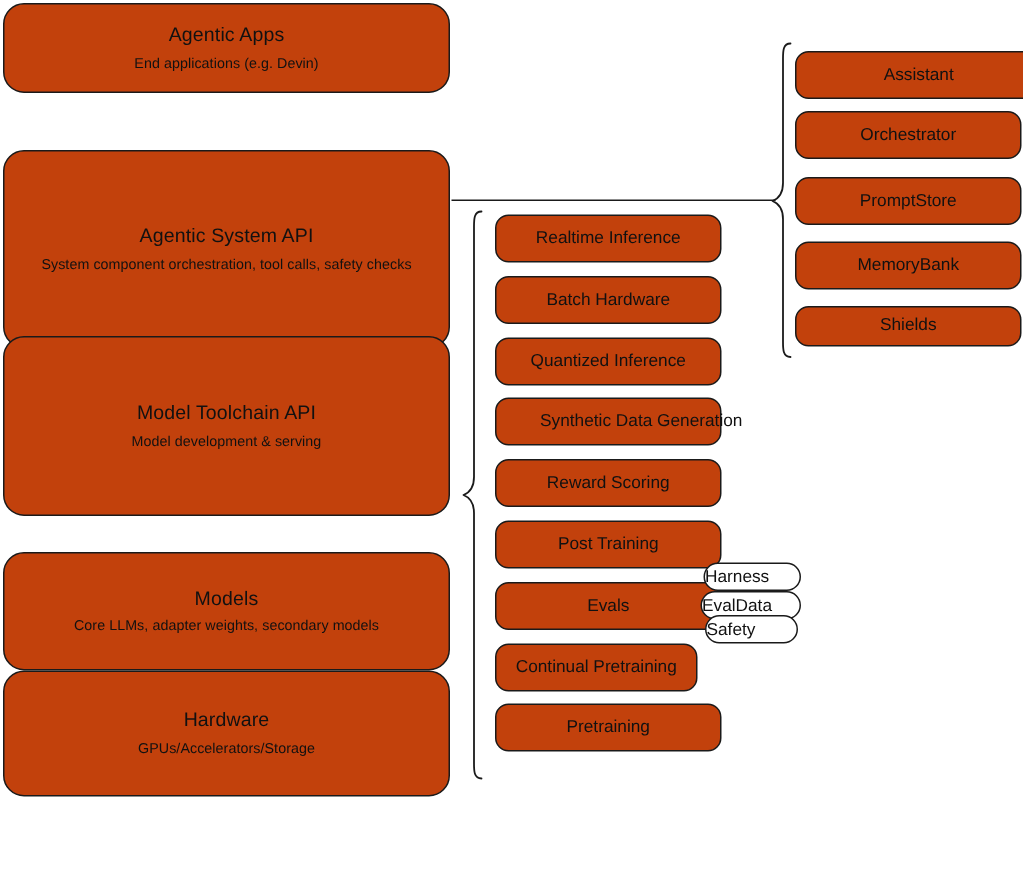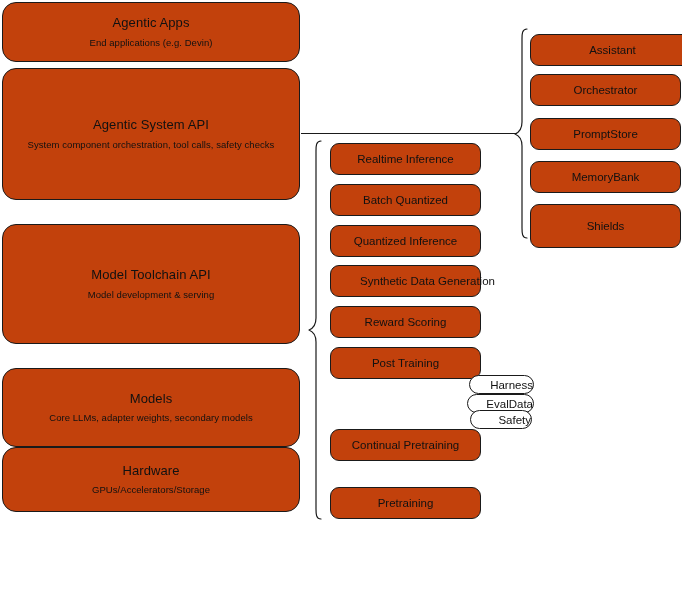--- a/index.html
+++ b/index.html
@@ -61,21 +61,21 @@
 
   
   .pill {
     position: absolute;
     box-sizing: border-box;
     background: #ffffff;
     border: 1.2px solid #1a1a1a;
     border-radius: 999px;
     display: flex;
     align-items: center;
-    justify-content: flex-end;
+    justify-content: flex-start;
     z-index: 6;
   }
   .pill .pill-label {
     font-size: 11.5px;
     color: #111111;
     white-space: nowrap;
   }
 
   
   .connector {
@@ -102,71 +102,74 @@
 </head>
 <body>
 
 <div id="canvas">
 
   <div class="box layer-box" style="left:2px; top:2px; width:298px; height:60px;">
     <div class="layer-title">Agentic Apps</div>
     <div class="layer-sub">End applications (e.g. Devin)</div>
   </div>
 
-  <div class="box layer-box" style="left:2px; top:68px; width:298px; height:132px;">
+  <div class="box layer-box" style="left:2px; top:100px; width:298px; height:132px;">
     <div class="layer-title">Agentic System API</div>
     <div class="layer-sub">System component orchestration, tool calls, safety checks</div>
   </div>
 
   <div class="box layer-box" style="left:2px; top:224px; width:298px; height:120px;">
     <div class="layer-title">Model Toolchain API</div>
     <div class="layer-sub">Model development &amp; serving</div>
   </div>
 
   <div class="box layer-box" style="left:2px; top:368px; width:298px; height:79px;">
     <div class="layer-title">Models</div>
     <div class="layer-sub">Core LLMs, adapter weights, secondary models</div>
   </div>
 
-  <div class="box layer-box" style="left:2px; top:447px; width:298px; height:65px;">
+  <div class="box layer-box" style="left:2px; top:447px; width:298px; height:84px;">
     <div class="layer-title">Hardware</div>
     <div class="layer-sub">GPUs/Accelerators/Storage</div>
   </div>
 
 
   <div class="connector" style="left:301px; top:133px; width:216px;"></div>
 
   <div class="brace" style="left:308px; top:140px; width:14px; height:380px;">
     <svg width="14" height="380" viewBox="0 0 14 380" aria-hidden="true">
       <path d="M13,1 C8,1 8,6 8,11 L8,178 C8,184 6,188 1,190 C6,192 8,196 8,202 L8,369 C8,374 8,379 13,379"></path>
     </svg>
   </div>
 
   <div class="box cap-box" style="left:330px; top:143px; width:151px; height:32px;text-align:center;">
     <div class="cap-label">Realtime Inference</div>
   </div>
   <div class="box cap-box" style="left:330px; top:184px; width:151px; height:32px;">
-    <div class="cap-label">Batch Quantized</div>
+    <div class="cap-label">Batch Hardware</div>
   </div>
   <div class="box cap-box" style="left:330px; top:225px; width:151px; height:32px;">
     <div class="cap-label">Quantized Inference</div>
   </div>
   <div class="box cap-box" style="left:330px; top:265px; width:151px; height:32px;padding-left:44px;">
     <div class="cap-label">Synthetic Data Generation</div>
   </div>
   <div class="box cap-box" style="left:330px; top:306px; width:151px; height:32px;">
     <div class="cap-label">Reward Scoring</div>
   </div>
   <div class="box cap-box" style="left:330px; top:347px; width:151px; height:32px;">
     <div class="cap-label">Post Training</div>
   </div>
-  <div class="box cap-box" style="left:330px; top:429px; width:151px; height:32px;">
+  <div class="box cap-box" style="left:330px; top:388px; width:151px; height:32px;">
+    <div class="cap-label">Evals</div>
+  </div>
+  <div class="box cap-box" style="left:330px; top:429px; width:135px; height:32px;">
     <div class="cap-label">Continual Pretraining</div>
   </div>
-  <div class="box cap-box" style="left:330px; top:469px; width:151px; height:32px;margin-top:18px;">
+  <div class="box cap-box" style="left:330px; top:469px; width:151px; height:32px;">
     <div class="cap-label">Pretraining</div>
   </div>
 
   <div class="pill" style="left:469px; top:375px; width:65px; height:19px;">
     <div class="pill-label">Harness</div>
   </div>
   <div class="pill" style="left:467px; top:394px; width:67px; height:19px;">
     <div class="pill-label">EvalData</div>
   </div>
   <div class="pill" style="left:470px; top:410px; width:62px; height:19px;">
@@ -184,17 +187,17 @@
   </div>
   <div class="box cap-box" style="left:530px; top:74px; width:151px; height:32px;">
     <div class="cap-label">Orchestrator</div>
   </div>
   <div class="box cap-box" style="left:530px; top:118px; width:151px; height:32px;">
     <div class="cap-label">PromptStore</div>
   </div>
   <div class="box cap-box" style="left:530px; top:161px; width:151px; height:32px;">
     <div class="cap-label">MemoryBank</div>
   </div>
-  <div class="box cap-box" style="left:530px; top:204px; width:151px; height:44px;">
+  <div class="box cap-box" style="left:530px; top:204px; width:151px; height:27px;">
     <div class="cap-label">Shields</div>
   </div>
 
 </div>
 
 </body></html>

